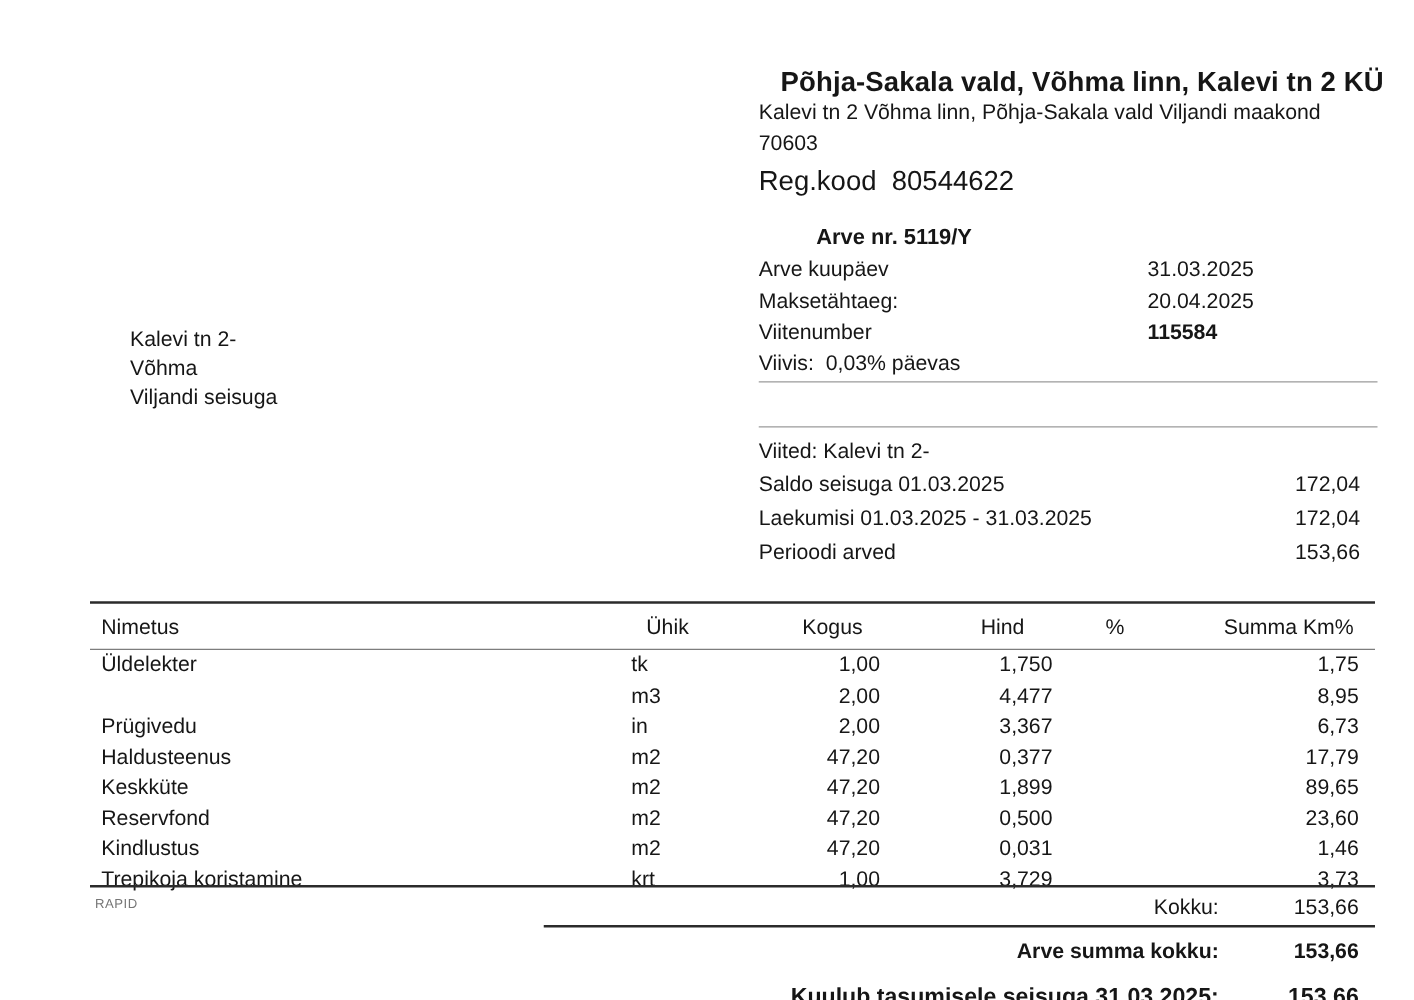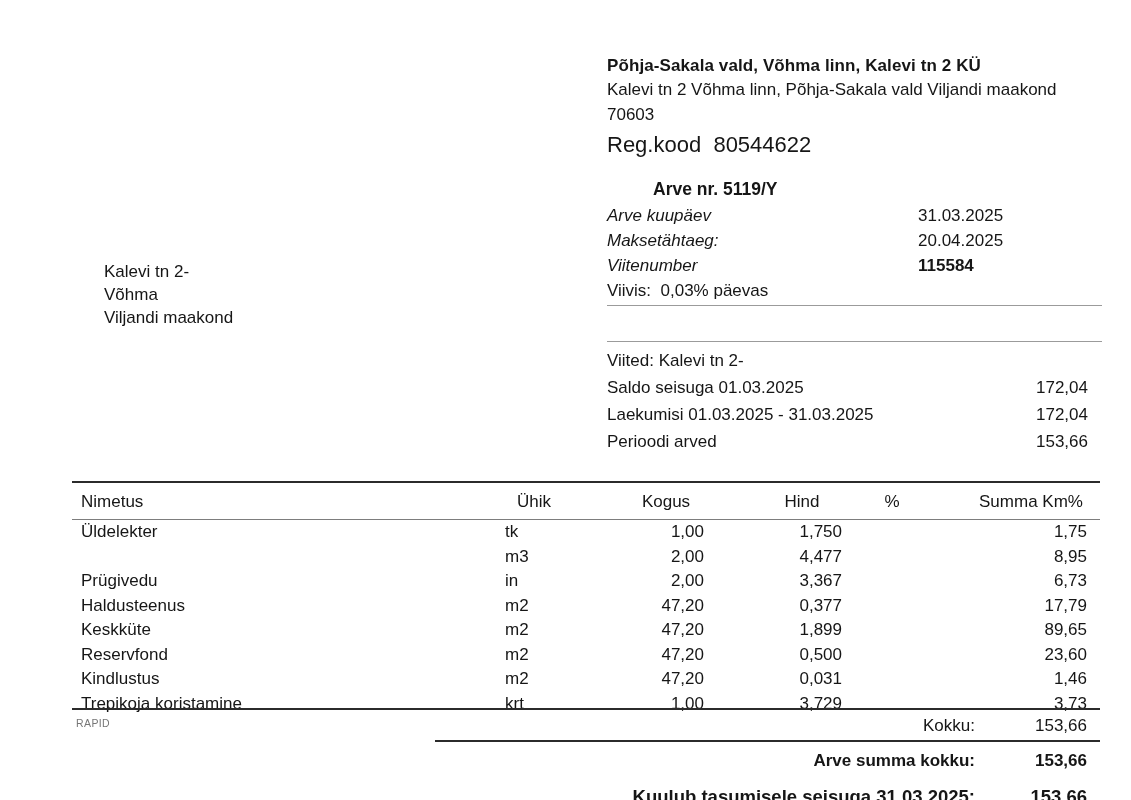--- a/index.html
+++ b/index.html
@@ -25,25 +25,26 @@
   }
 
   
   .issuer {
     position: absolute;
     left: 607px;
     top: 54px;
     width: 500px;
   }
   .issuer-name {
-    font-size: 17px;
+    font-size: 22px;
     font-weight: bold;
     letter-spacing: 0.1px;
     line-height: 24px;
     white-space: nowrap;
+    text-align: right;
   }
   .issuer-addr {
     font-size: 17px;
     line-height: 24.5px;
     width: 495px;
   }
   .issuer-reg {
     font-size: 22px;
     line-height: 24.5px;
     margin-top: 6px;
@@ -68,21 +69,20 @@
     position: relative;
     height: 25px;
     line-height: 25px;
     font-size: 17px;
   }
   .meta-label {
     position: absolute;
     left: 0;
     top: 0;
     white-space: nowrap;
-    font-style: italic;
   }
   .meta-value {
     position: absolute;
     left: 311px;
     top: 0;
     white-space: nowrap;
   }
   .meta-value.bold {
     font-weight: bold;
   }
@@ -290,21 +290,21 @@
 
   <div class="issuer">
     <div class="issuer-name">Põhja-Sakala vald, Võhma linn, Kalevi tn 2 KÜ</div>
     <div class="issuer-addr">Kalevi tn 2 Võhma linn, Põhja-Sakala vald Viljandi maakond 70603</div>
     <div class="issuer-reg">Reg.kood  80544622</div>
   </div>
 
   <div class="recipient">
     <div>Kalevi tn 2-</div>
     <div>Võhma</div>
-    <div>Viljandi maakond</div>
+    <div>Viljandi seisuga</div>
   </div>
 
   <div class="inv-meta">
     <div class="inv-title">Arve nr. 5119/Y</div>
 
     <div class="meta-row">
       <span class="meta-label">Arve kuupäev</span>
       <span class="meta-value">31.03.2025</span>
     </div>
 

